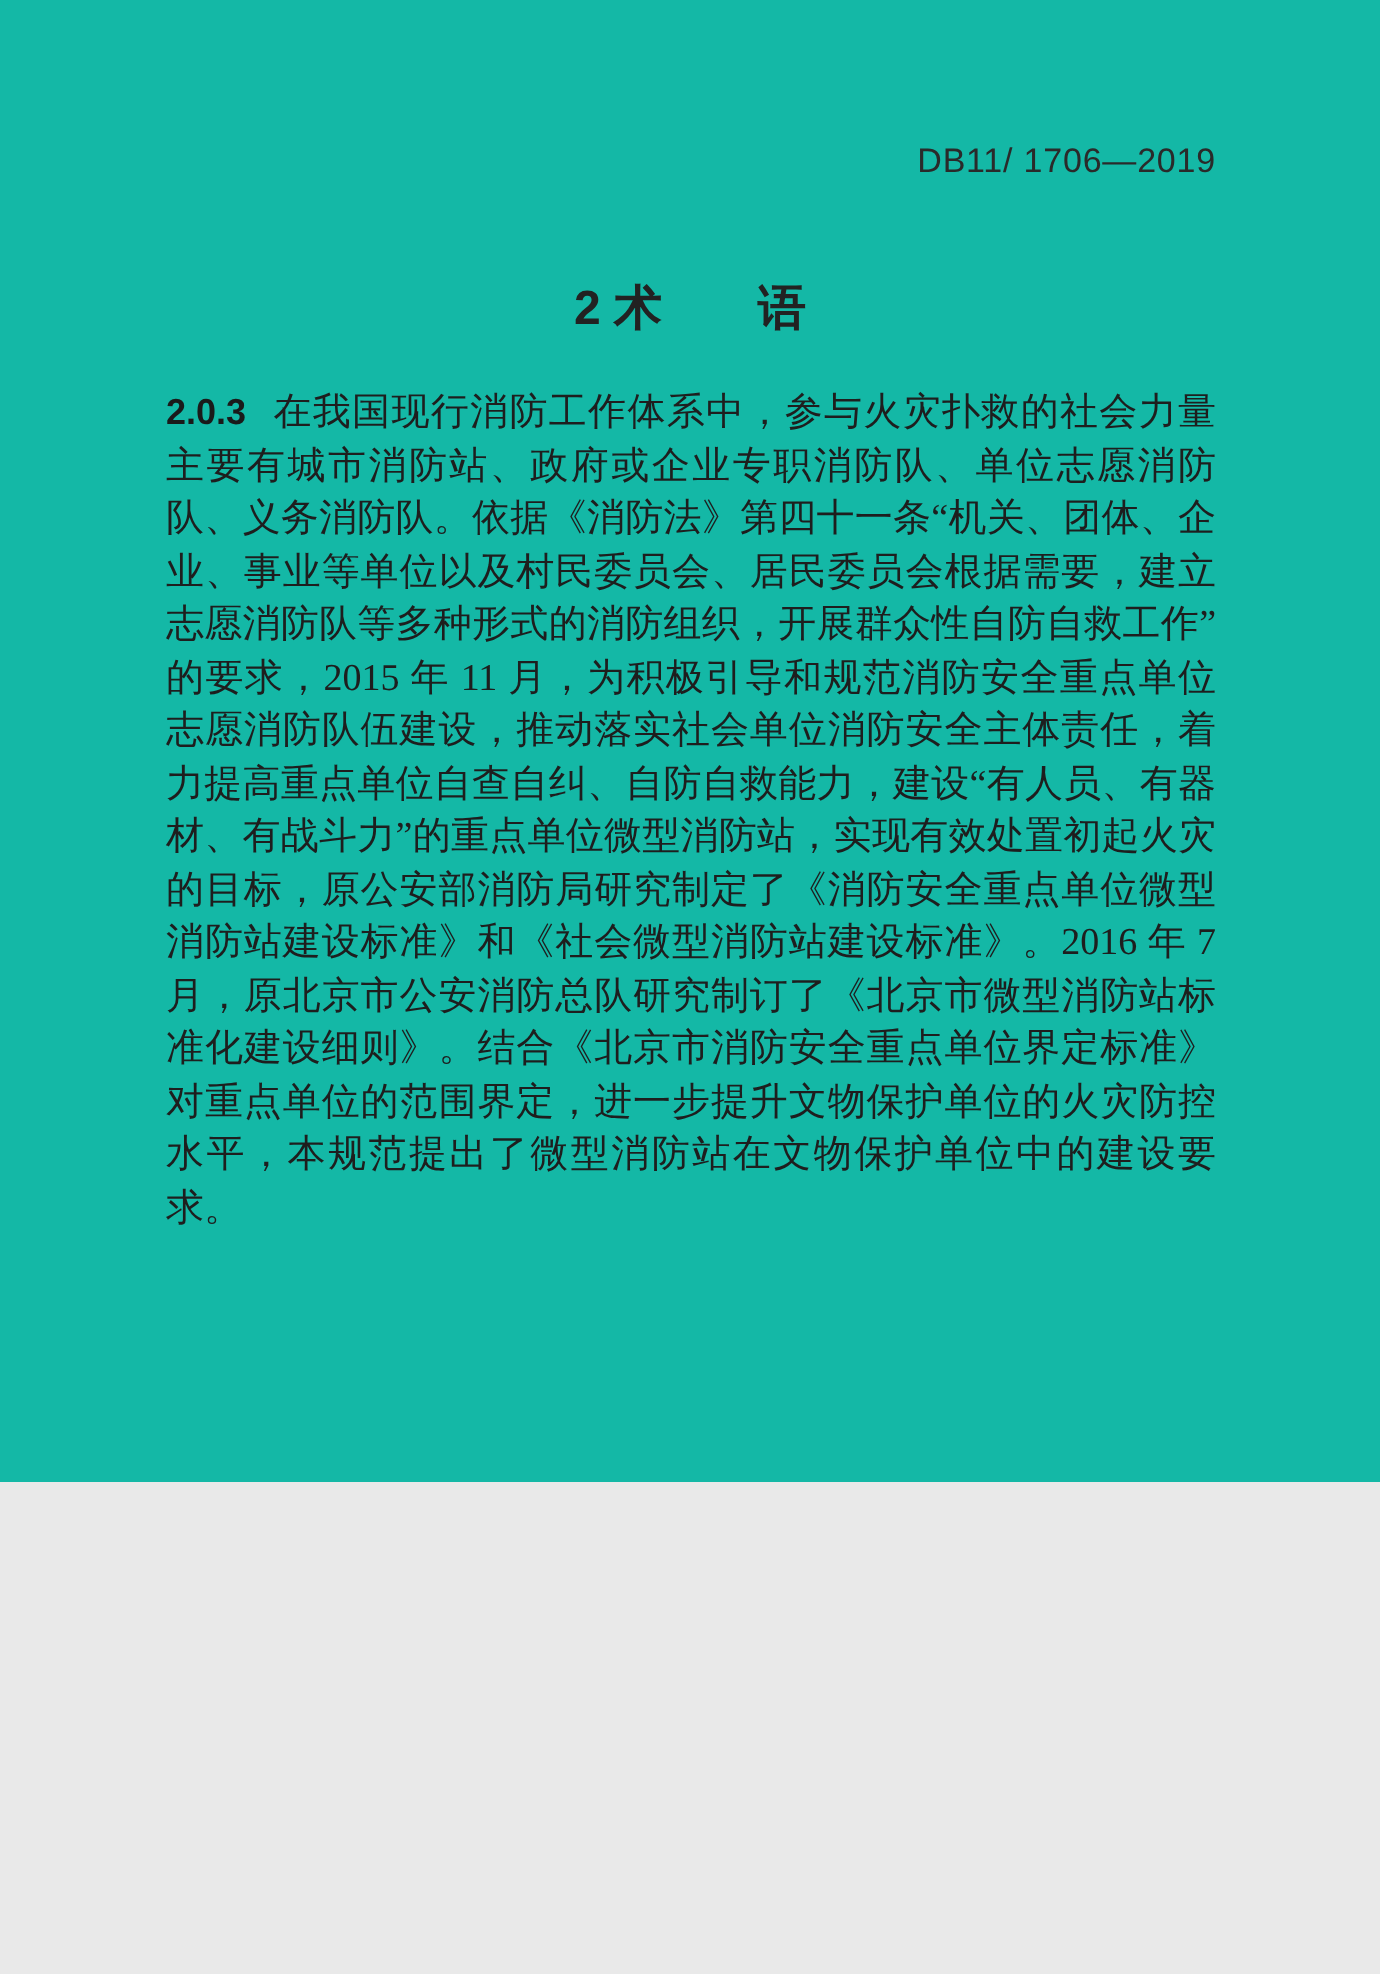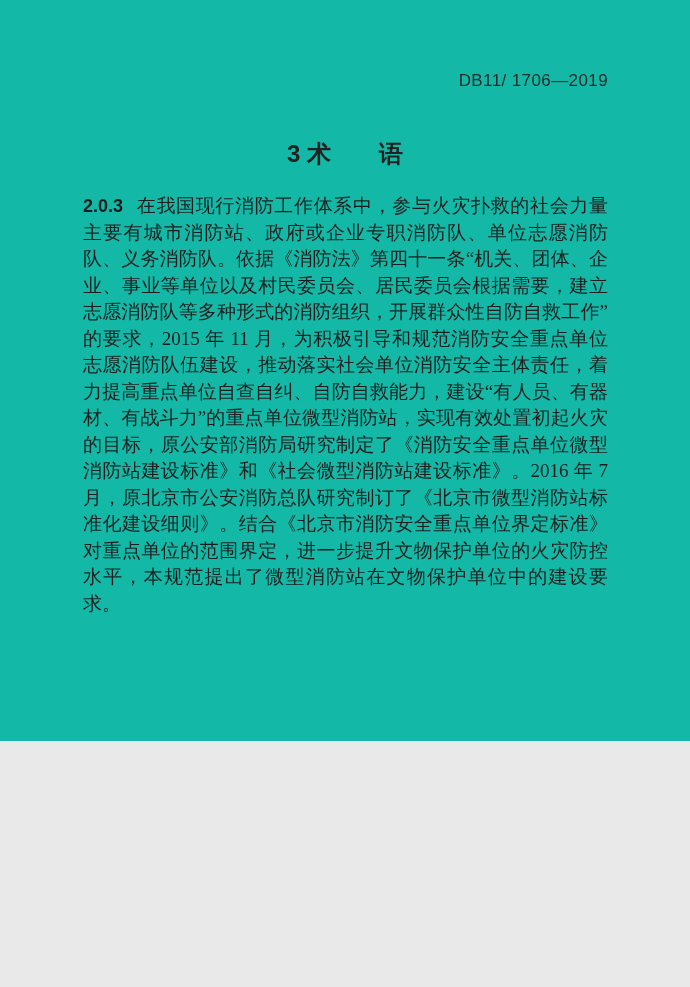--- a/index.html
+++ b/index.html
@@ -101,21 +101,21 @@
     letter-spacing: 0.5px;
   }
 </style>
 </head>
 <body>
 
 <div class="page">
 
   <div class="header-code">DB11/ 1706—2019</div>
 
-  <h1 class="doc-title">3 术　　语</h1>
+  <h1 class="doc-title">2 术　　语</h1>
 
   <div class="body-text">
     <p><span class="pnum">2.0.3</span><span>在我国现行消防工作体系中，参与火灾扑救的社会力量主要有城市消防站、政府或企业专职消防队、单位志愿消防队、义务消防队。依据《消防法》第四十一条“机关、团体、企业、事业等单位以及村民委员会、居民委员会根据需要，建立志愿消防队等多种形式的消防组织，开展群众性自防自救工作”的要求，2015 年 11 月，为积极引导和规范消防安全重点单位志愿消防队伍建设，推动落实社会单位消防安全主体责任，着力提高重点单位自查自纠、自防自救能力，建设“有人员、有器材、有战斗力”的重点单位微型消防站，实现有效处置初起火灾的目标，原公安部消防局研究制定了《消防安全重点单位微型消防站建设标准》和《社会微型消防站建设标准》。2016 年 7 月，原北京市公安消防总队研究制订了《北京市微型消防站标准化建设细则》。结合《北京市消防安全重点单位界定标准》对重点单位的范围界定，进一步提升文物保护单位的火灾防控水平，本规范提出了微型消防站在文物保护单位中的建设要求。</span></p>
   </div>
 
   <div class="page-number">63</div>
 
   <div class="watermark">
     <span class="logo-box">
       <svg width="32" height="36" viewBox="0 0 32 36" xmlns="http://www.w3.org/2000/svg">

